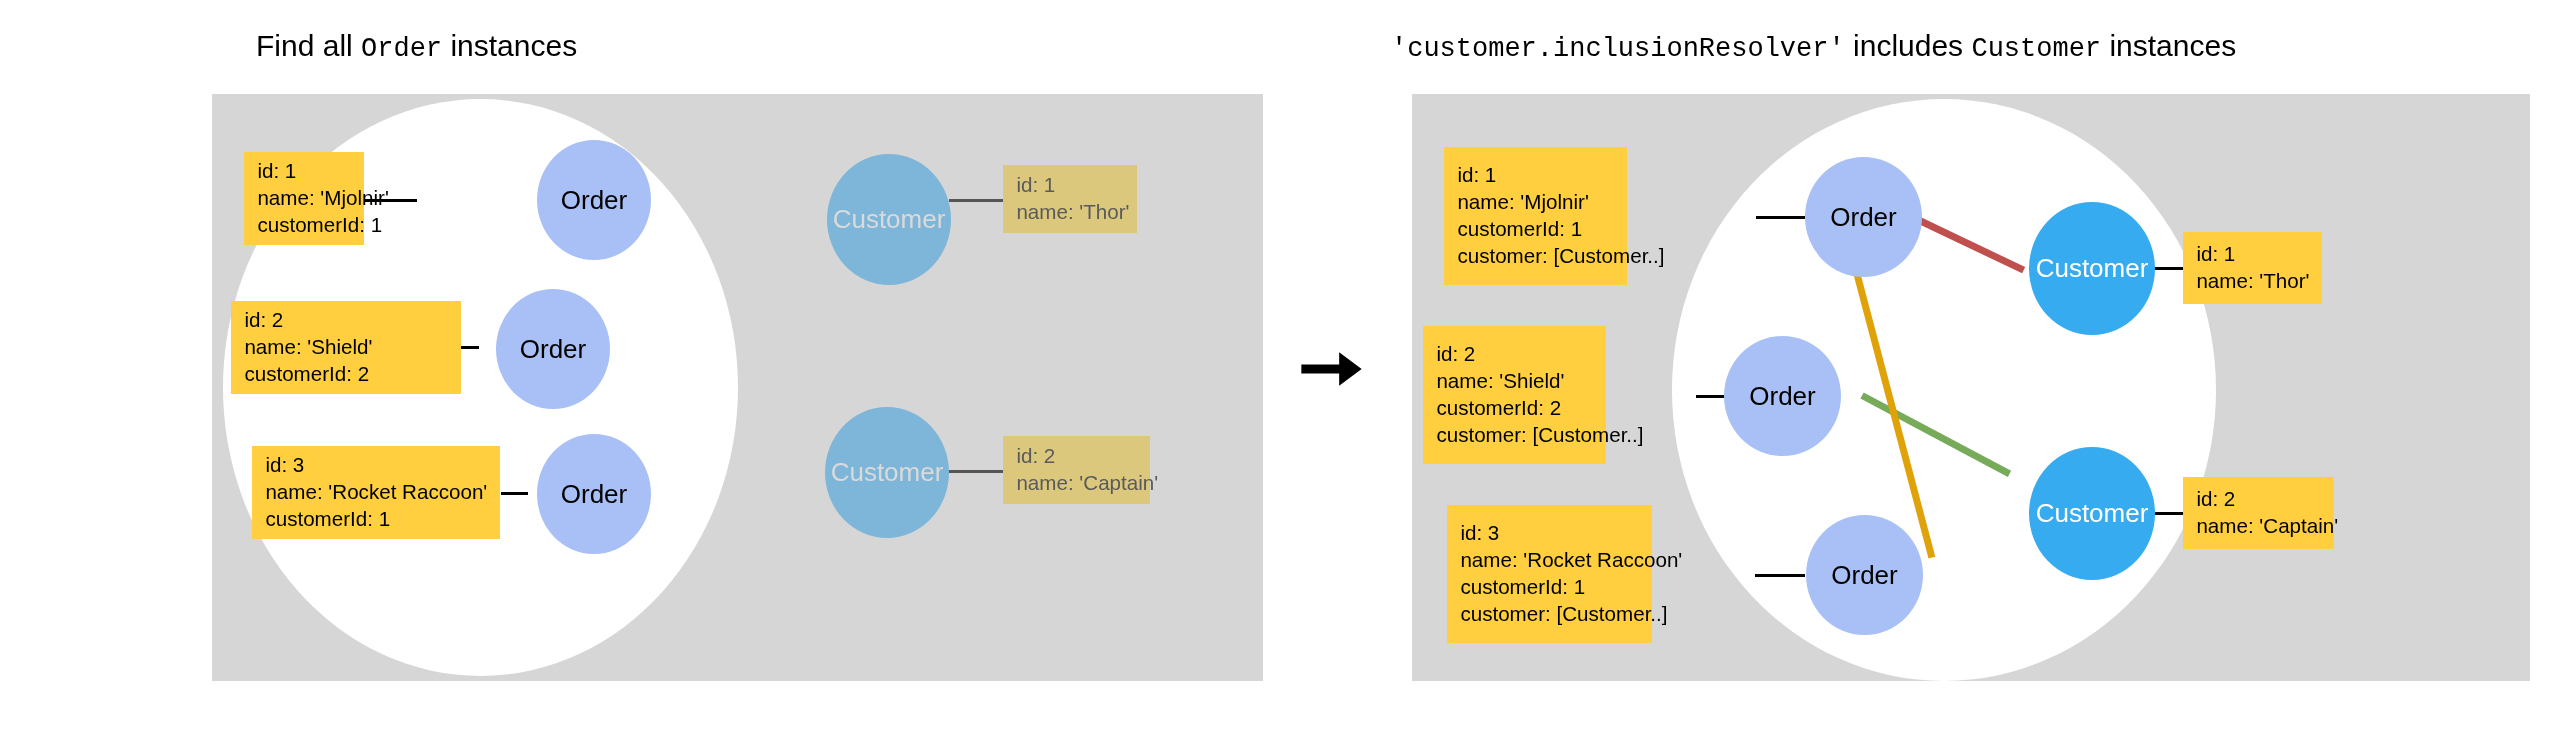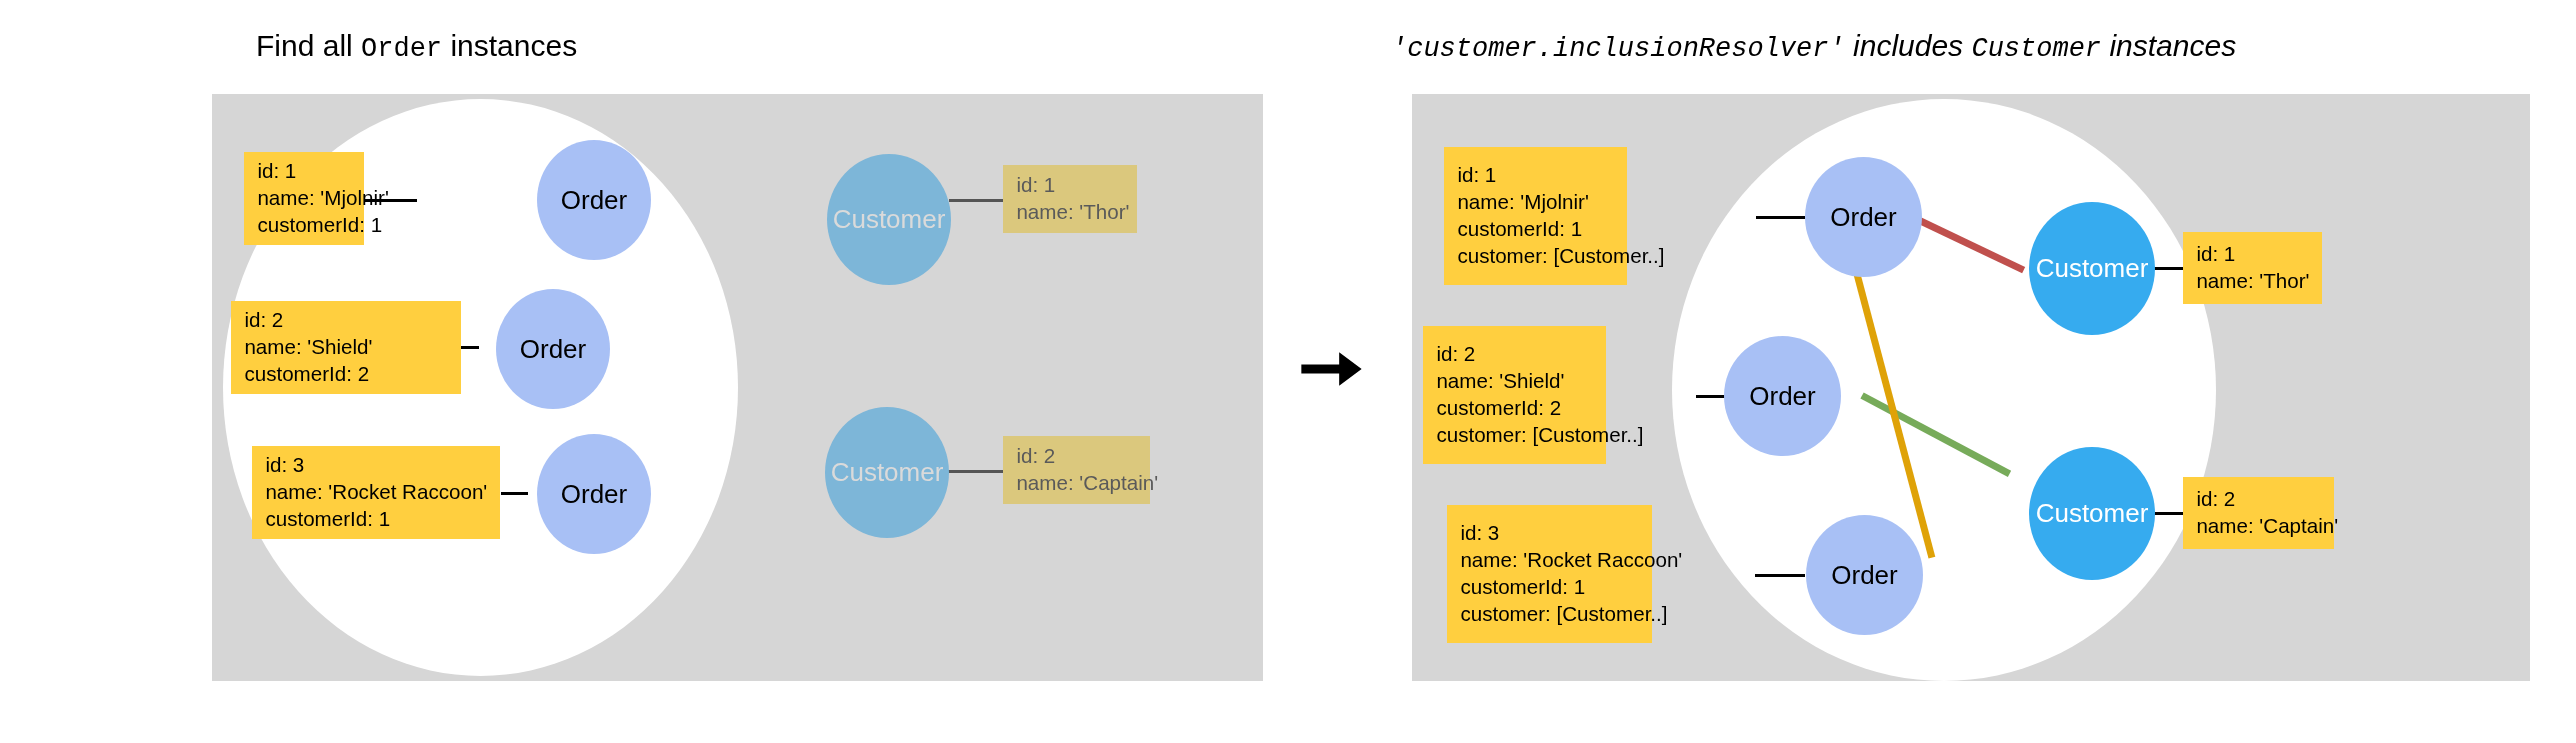--- a/index.html
+++ b/index.html
@@ -116,21 +116,21 @@
     <span class="line">id: 2</span>
     <span class="line">name: 'Captain'</span>
   </div>
 
   <div class="arrow" style="left:1298px;top:346px;width:67px;height:46px;">
     <svg width="67" height="46" viewBox="0 0 130 90">
       <path d="M6,36 L80,36 L80,12 L124,45 L80,78 L80,54 L6,54 Z" fill="#000000"></path>
     </svg>
   </div>
 
-  <div class="title" style="left:1391px;top:31px;font-style:italic;">
+  <div class="title" style="left:1391px;top:31px;">
     <span class="mono">'customer.inclusionResolver'</span>
     <span>includes</span>
     <span class="mono">Customer</span>
     <span>instances</span>
   </div>
 
   <div class="panel" style="left:1412px;top:94px;width:1118px;height:587px;"></div>
   <div class="blob" style="left:1672px;top:99px;width:544px;height:582px;"></div>
 
   <div class="edge" style="left:1756px;top:216px;width:49px;height:3.1px;background:#000000;"></div>

